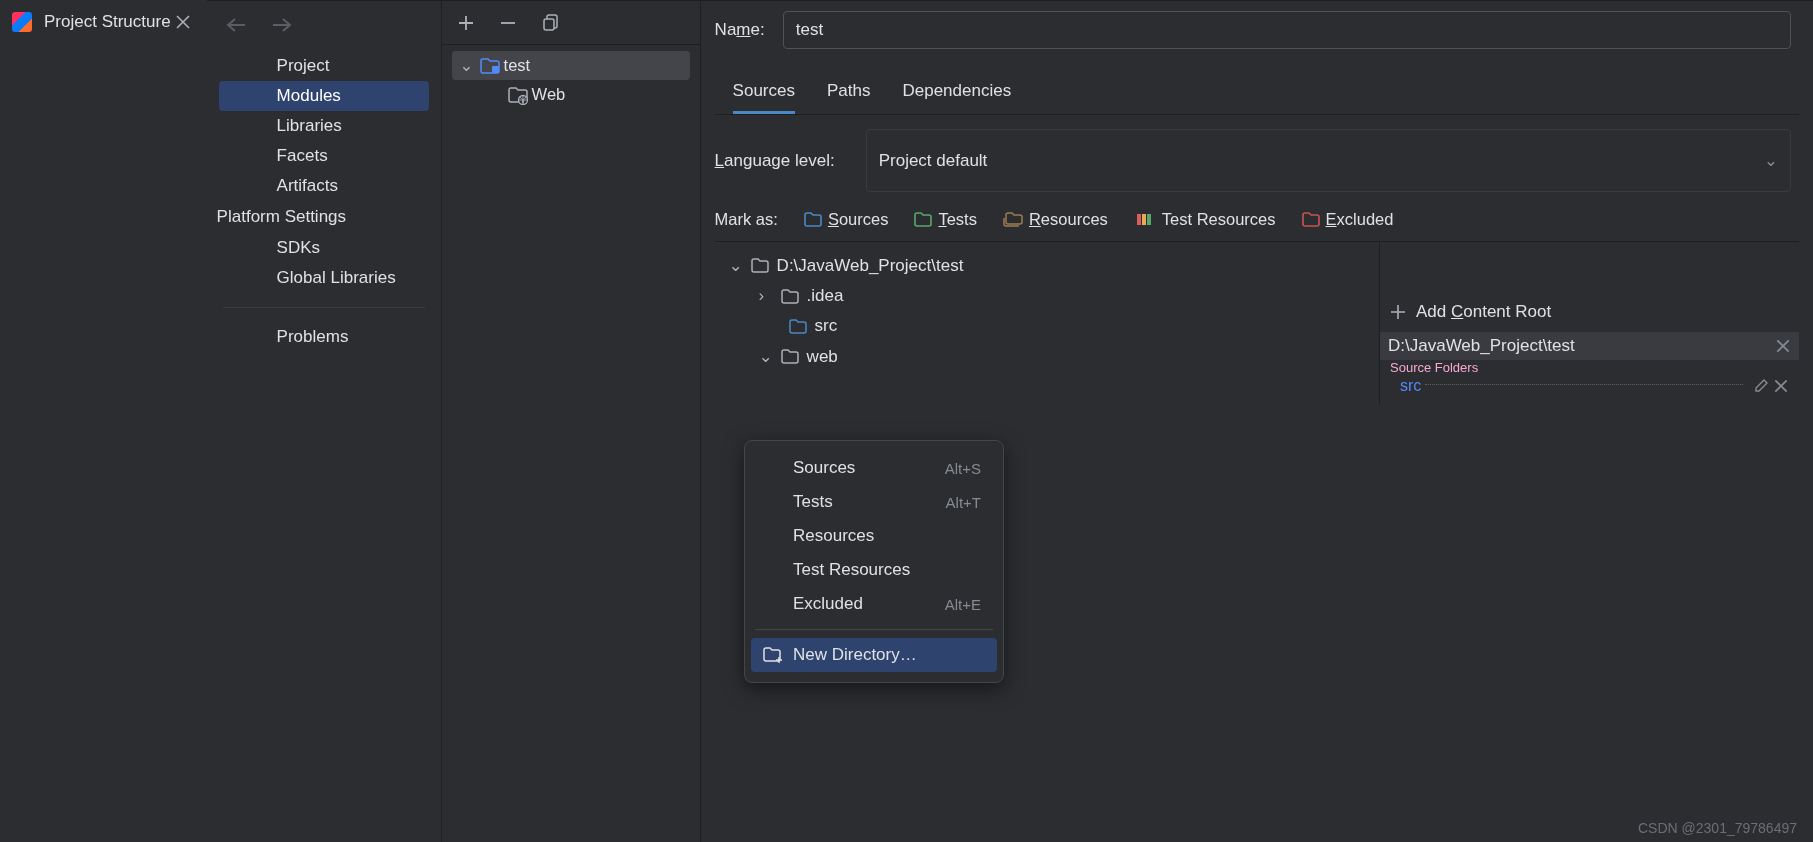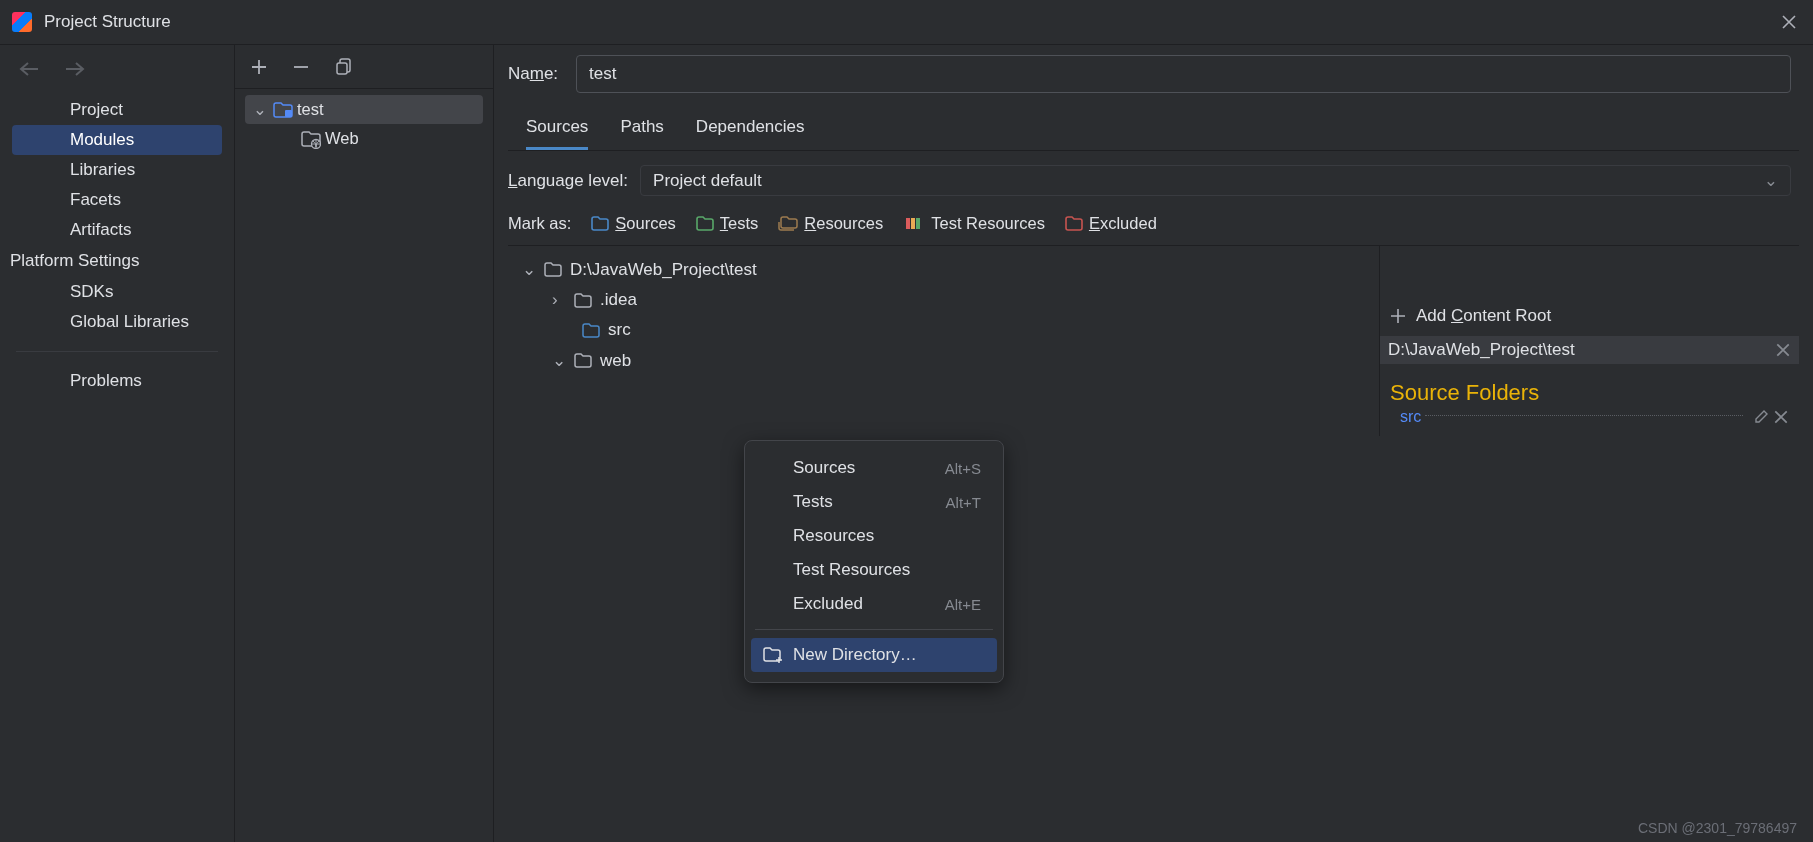--- a/index.html
+++ b/index.html
@@ -1,17 +1,17 @@
 <!DOCTYPE html>
 <html><head>
 <meta charset="utf-8">
 <style>
 * { margin: 0; padding: 0; box-sizing: border-box; font-family: -apple-system, "Segoe UI", sans-serif; }
 body { background: #2b2d30; color: #dfe1e5; font-size: 15px; overflow: hidden; width: 1813px; height: 842px; position: relative; }
-.window { width: 1813px; height: 842px; display: flex; flex-direction: column; background: #2b2d30; }
+.window { width: 1813px; height: 842px; display: flex; flex-direction: row; background: #2b2d30; }
 .titlebar { height: 44px; display: flex; align-items: center; padding: 0 12px; }
 .logo { width: 20px; height: 20px; margin-right: 12px; border-radius: 3px; background: linear-gradient(135deg,#fe315d 0%,#fe315d 33%,#087cfa 33%,#087cfa 66%,#ff6b2b 66%); }
 .title { font-size: 17px; color: #dfe1e5; }
 .spacer { flex: 1; }
 .close-btn { width: 24px; height: 24px; cursor: pointer; display: flex; align-items: center; justify-content: center; color: #adb0b8; }
 .body { flex: 1; display: flex; border-top: 1px solid #1e1f22; }
 .left-nav { width: 234px; padding: 10px 0; }
 .nav-arrows { display: flex; gap: 24px; padding: 6px 18px 18px; }
 .nav-arrow { color: #5a5d63; cursor: default; }
 .nav-head { padding: 6px 10px; font-size: 17px; }
@@ -21,45 +21,45 @@
 .mod-col { width: 260px; border-left: 1px solid #1e1f22; border-right: 1px solid #1e1f22; display: flex; flex-direction: column; }
 .mod-tools { height: 44px; display: flex; align-items: center; gap: 22px; padding: 0 14px; border-bottom: 1px solid #1e1f22; }
 .tool-ic { color: #adb0b8; cursor: pointer; width: 20px; height: 20px; display: flex; align-items: center; justify-content: center; }
 .mod-tree { padding: 6px 10px; }
 .mod-row { display: flex; align-items: center; gap: 6px; padding: 5px 8px; border-radius: 4px; cursor: pointer; font-size: 16.5px; }
 .mod-row.sel { background: #43454a; }
 .mod-row.indent { padding-left: 56px; }
 .chev { width: 14px; color: #adb0b8; }
 .fldr-ic { width: 18px; height: 16px; display: inline-block; }
 .right { flex: 1; padding: 10px 14px 0 14px; position: relative; }
-.name-row { display: flex; align-items: center; gap: 18px; margin-bottom: 16px; }
+.name-row { display: flex; align-items: center; gap: 18px; margin-bottom: 24px; }
 .name-lbl { font-size: 17px; }
 .name-lbl .ul { text-decoration: underline; }
 .name-input { flex: 1; background: #2b2d30; border: 1px solid #4e5157; border-radius: 4px; padding: 8px 12px; color: #dfe1e5; font-size: 17px; outline: none; margin-right: 8px; }
 .tabs { display: flex; gap: 32px; border-bottom: 1px solid #1e1f22; padding-left: 18px; }
 .tab { padding: 8px 0 10px; font-size: 17px; cursor: pointer; color: #dfe1e5; }
 .tab.active { border-bottom: 3px solid #4a88c7; }
 .lang-row { display: flex; align-items: center; gap: 12px; margin: 14px 0 12px; }
-.lang-sel { flex: 1; background: #2b2d30; border: 1px solid #393b40; border-radius: 4px; padding: 4px 12px; display: flex; align-items: center; justify-content: space-between; cursor: pointer; font-size: 17px; margin-right: 8px; }
-.mark-row { display: flex; align-items: center; gap: 20px; margin-bottom: 6px; padding: 6px 0; }
+.lang-sel { flex: 1; background: #2b2d30; border: 1px solid #393b40; border-radius: 4px; padding: 20px 12px; display: flex; align-items: center; justify-content: space-between; cursor: pointer; font-size: 17px; margin-right: 8px; margin-left: 19px; }
+.mark-row { display: flex; align-items: center; gap: 26px; margin-bottom: 6px; padding: 6px 0; }
 .mark-lbl { font-size: 16.5px; color: #dfe1e5; }
 .mark-btn { display: flex; align-items: center; gap: 6px; cursor: pointer; font-size: 16.5px; }
 .mark-btn .ul { text-decoration: underline; }
 .split { display: flex; border-top: 1px solid #1e1f22; }
 .tree-pane { flex: 1; padding: 8px 4px; min-width: 0; }
 .tree-row { display: flex; align-items: center; gap: 8px; padding: 5px 8px; font-size: 17px; cursor: pointer; border-radius: 4px; }
 .tree-row.sel { background: #43454a; }
 .tr-ind1 { padding-left: 10px; }
 .tr-ind2 { padding-left: 40px; }
 .tr-ind3 { padding-left: 70px; }
 .tr-ind4 { padding-left: 92px; }
 .roots-pane { width: 420px; border-left: 1px solid #1e1f22; padding: 8px 10px; }
 .add-root { display: flex; align-items: center; gap: 10px; font-size: 17px; padding: 4px 0 10px; cursor: pointer; margin-top: 48px; }
 .root-path { font-size: 17px; background: #393b40; padding: 4px 8px; margin: 0 -10px; display: flex; align-items: center; }
-.sf-head { color: #eab308; font-size: 22px; margin-top: 16px; }
+.sf-head { color: #f9a8d4; font-size: 13px; margin-top: 0; }
 .sf-item { color: #548af7; font-size: 16px; margin-left: 10px; display: flex; align-items: center; padding: 2px 0; }
 .dots { flex: 1; border-bottom: 1px dotted #5a5d63; margin: 0 6px 3px 4px; }
 .sm-ic { width: 16px; height: 16px; color: #868a91; cursor: pointer; margin-left: 4px; }
 .ctx-menu { position: absolute; left: 744px; top: 440px; background: #2b2d30; border: 1px solid #43454a; border-radius: 8px; box-shadow: 0 6px 20px rgba(0,0,0,.5); width: 260px; padding: 10px 6px; z-index: 10; }
 .ctx-item { display: flex; align-items: center; padding: 7px 16px 7px 42px; font-size: 17px; cursor: pointer; border-radius: 4px; position: relative; }
 .ctx-item.sel { background: #2e436e; }
 .ctx-item .sc { margin-left: auto; color: #868a91; font-size: 15px; }
 .ctx-sep { border-top: 1px solid #43454a; margin: 8px 4px; }
 .ctx-ic { position: absolute; left: 12px; width: 20px; height: 20px; display: flex; align-items: center; }
 .watermark { position: absolute; right: 16px; bottom: 6px; color: #6b6e76; font-size: 14px; }

